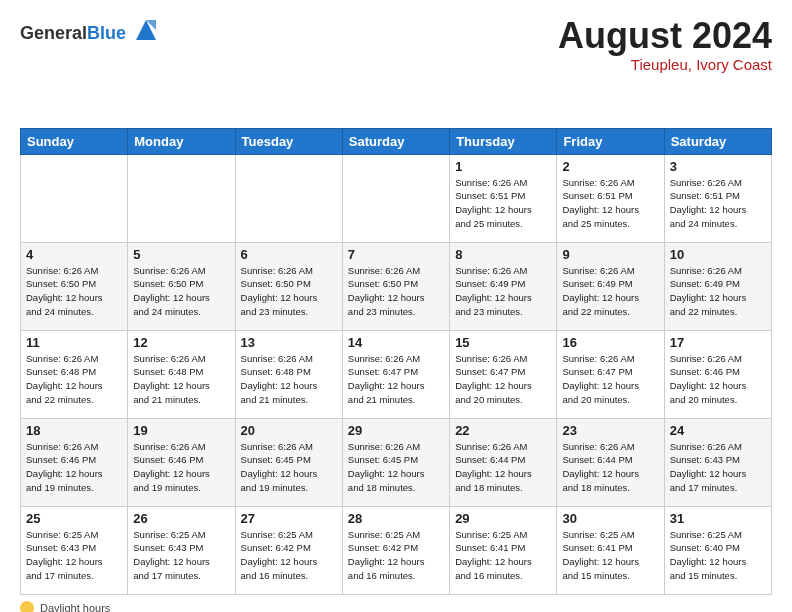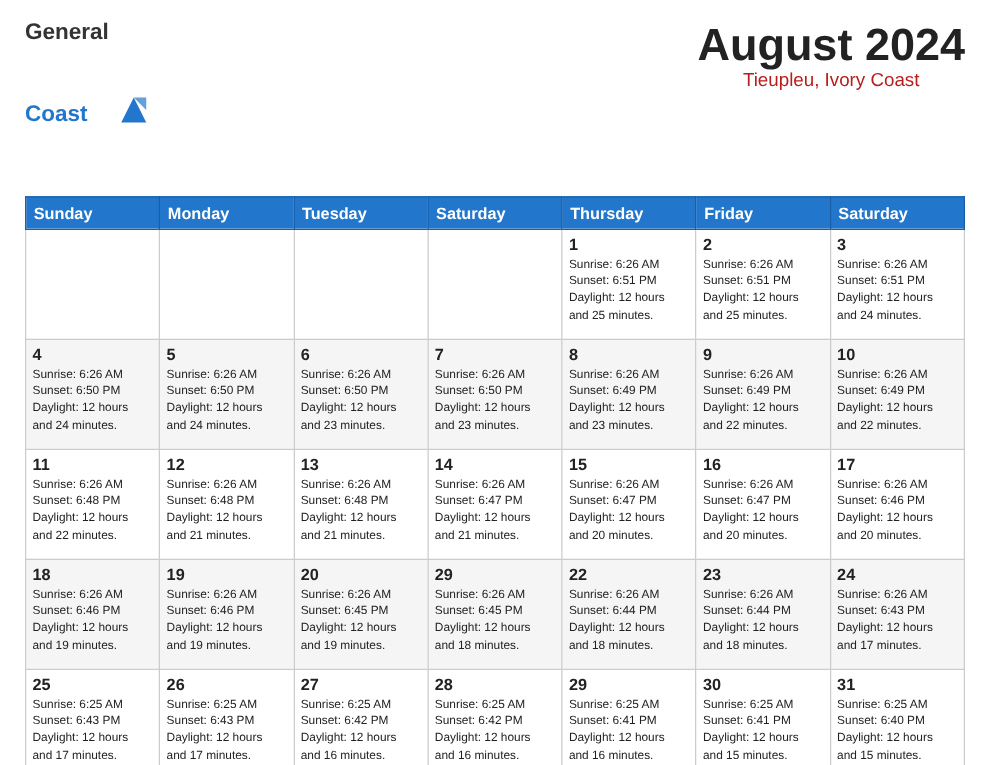--- a/index.html
+++ b/index.html
@@ -22,41 +22,39 @@
       justify-content: space-between;
       align-items: flex-start;
       margin-bottom: 10px;
     }
     .logo {
       display: flex;
       align-items: center;
     }
     .logo-text {
       display: flex;
-      flex-direction: column;
       font-size: 18px;
       font-weight: bold;
       line-height: 1.1;
-      gap: 46px;
     }
     .logo-text .general {
       color: #333;
     }
     .logo-text .blue {
       color: #2277cc;
     }
     .logo-icon {
       width: 28px;
       height: 28px;
       margin-left: 4px;
       display: flex;
       align-items: center;
     }
     .title-block {
-      text-align: center;
+      text-align: right;
     }
     .month-year {
       font-size: 36px;
       font-weight: bold;
       color: #222;
       line-height: 1.1;
     }
     .location {
       font-size: 15px;
       color: #b91c1c;
@@ -119,21 +117,21 @@
   </style>
 </head>
 <body>
 
 <div class="page">
   <div class="header">
     <div class="logo">
       <div style="display:flex;align-items:flex-end;gap:2px;">
         <div class="logo-text">
           <span class="general">General</span>
-          <span class="blue">Coast</span>
+          <span class="blue">Blue</span>
         </div>
         <div class="logo-icon">
           <svg width="28" height="28" viewBox="0 0 28 28">
             <polygon points="4,24 14,4 24,24" fill="#2277cc"></polygon>
             <polygon points="14,4 24,4 24,14" fill="#2277cc" opacity="0.7"></polygon>
           </svg>
         </div>
       </div>
     </div>
     <div class="title-block">

